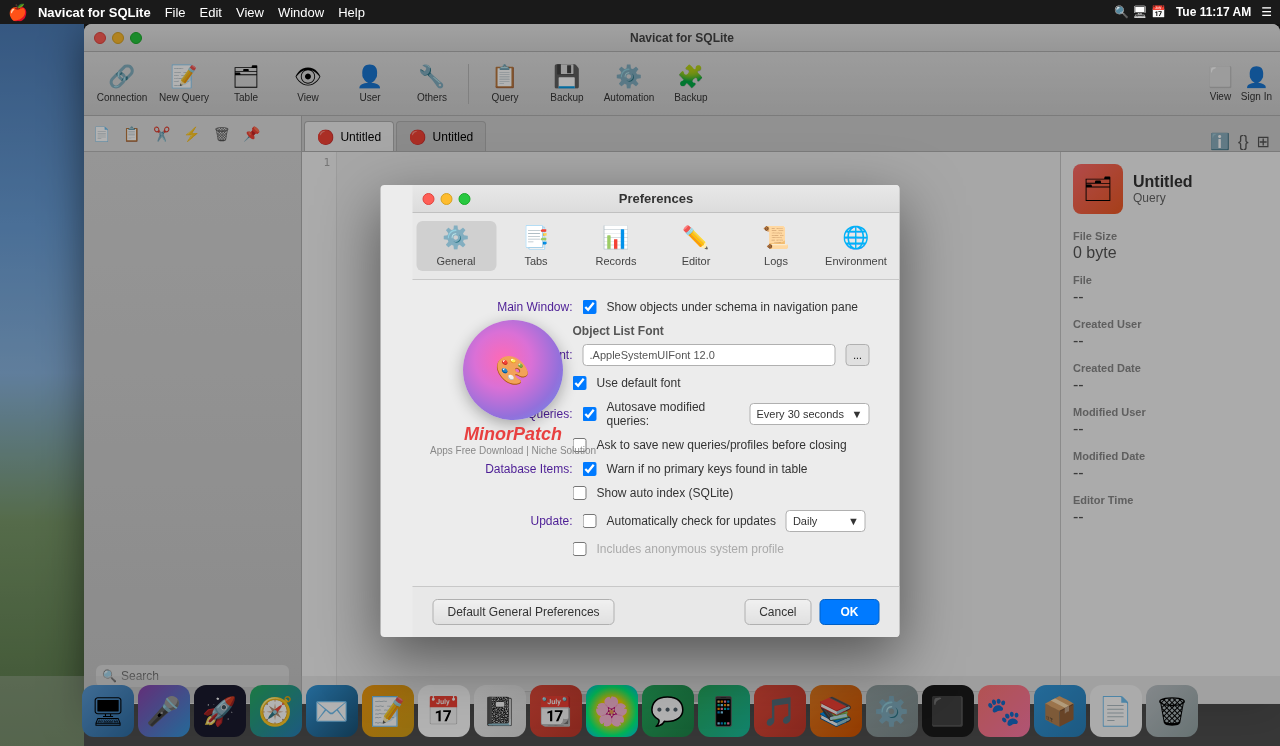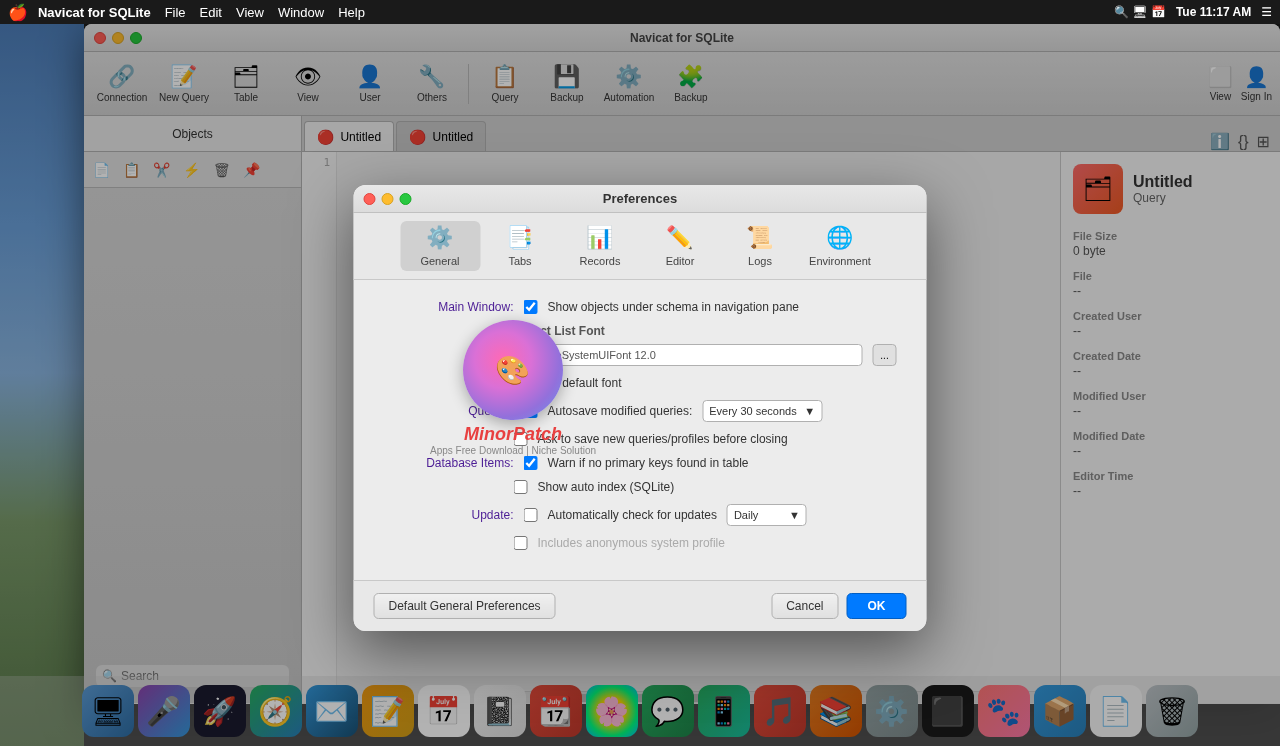--- a/index.html
+++ b/index.html
@@ -105,21 +105,21 @@
     .info-panel {
       width: 220px; background: #f5f5f5;
       border-left: 1px solid #c8c8c8;
       padding: 12px; overflow-y: auto;
     }
     .info-header { display: flex; align-items: center; gap: 10px; margin-bottom: 16px; }
     .info-title { font-size: 16px; font-weight: 600; color: #333; }
     .info-subtitle { font-size: 12px; color: #666; }
     .info-row { margin-bottom: 12px; }
     .info-label { font-size: 11px; color: #888; font-weight: 600; text-transform: none; margin-bottom: 2px; }
-    .info-value { font-size: 12px; color: #555; }
+    .info-value { font-size: 16px; color: #555; }
     .info-panel-icon { font-size: 16px; cursor: pointer; color: #555; }
     .query-editor {
       display: flex; height: 100%;
     }
     .line-numbers {
       width: 35px; background: #f5f5f5; border-right: 1px solid #e0e0e0;
       padding-top: 4px; text-align: right; padding-right: 6px;
       font-size: 11px; color: #aaa; font-family: monospace;
     }
 
@@ -150,23 +150,23 @@
     
     .overlay {
       position: absolute; top: 0; left: 0; right: 0; bottom: 0;
       background: rgba(0,0,0,0.3); z-index: 50;
     }
 
     
     .prefs-dialog {
       position: absolute; top: 50%; left: 50%;
       transform: translate(-50%, -60%);
-      width: 573px; background: #ececec;
-      border-radius: 12px; box-shadow: 0 20px 60px rgba(0,0,0,0.5);
-      z-index: 200; overflow: hidden;
+      width: 519px; background: #ececec;
+      border-radius: 4px; box-shadow: 0 20px 60px rgba(0,0,0,0.5);
+      z-index: 200; overflow: hidden; padding-left: 32px;
     }
     .prefs-titlebar {
       height: 28px; background: linear-gradient(to bottom, #e8e8e8, #dcdcdc);
       display: flex; align-items: center; justify-content: center;
       border-bottom: 1px solid #c0c0c0; position: relative;
     }
     .prefs-buttons { position: absolute; left: 10px; display: flex; gap: 6px; }
     .prefs-title { font-size: 13px; font-weight: 600; color: #333; }
     .prefs-toolbar {
       display: flex; justify-content: center; gap: 0;
@@ -337,23 +337,20 @@
       <div class="toolbar-right-btn">
         <span class="toolbar-right-icon">👤</span>
         <span class="toolbar-right-label">Sign In</span>
       </div>
     </div>
   </div>
 
   <div class="content-area">
 
     <div class="sidebar">
-      <div class="objects-tab">
-        <span>Objects</span>
-      </div>
       <div class="sidebar-toolbar">
         <div class="sidebar-tool-btn">📄</div>
         <div class="sidebar-tool-btn">📋</div>
         <div class="sidebar-tool-btn">✂️</div>
         <div class="sidebar-tool-btn">⚡</div>
         <div class="sidebar-tool-btn">🗑</div>
         <div class="sidebar-tool-btn">📌</div>
       </div>
       <div style="flex:1; padding: 4px 0;"></div>
 

